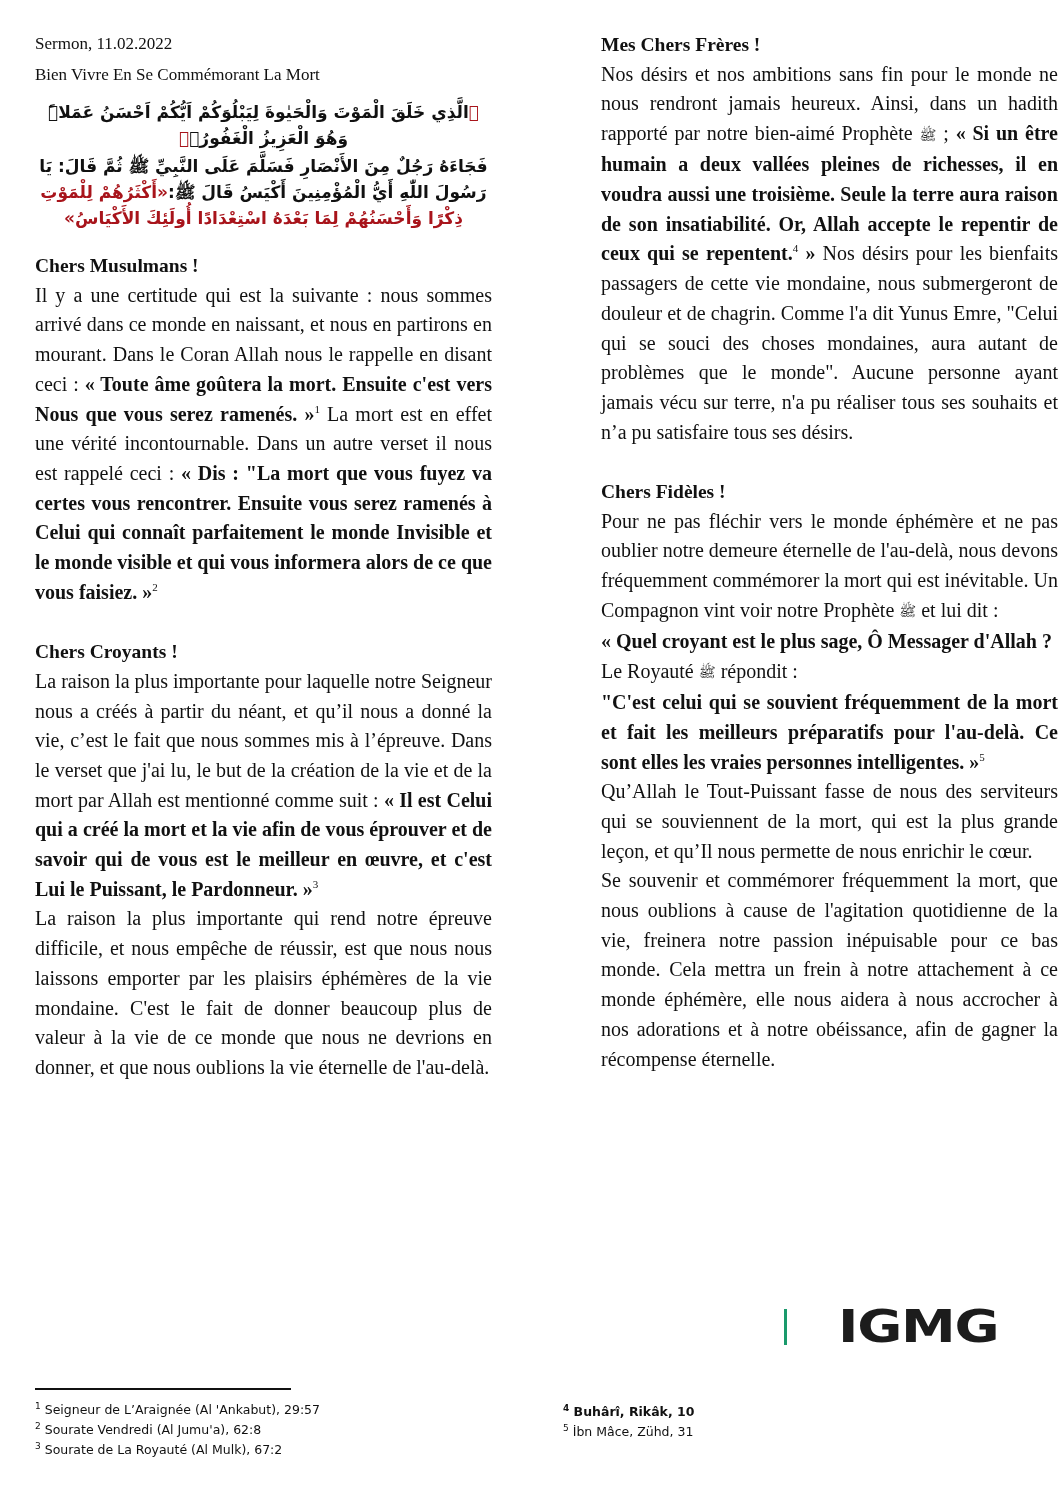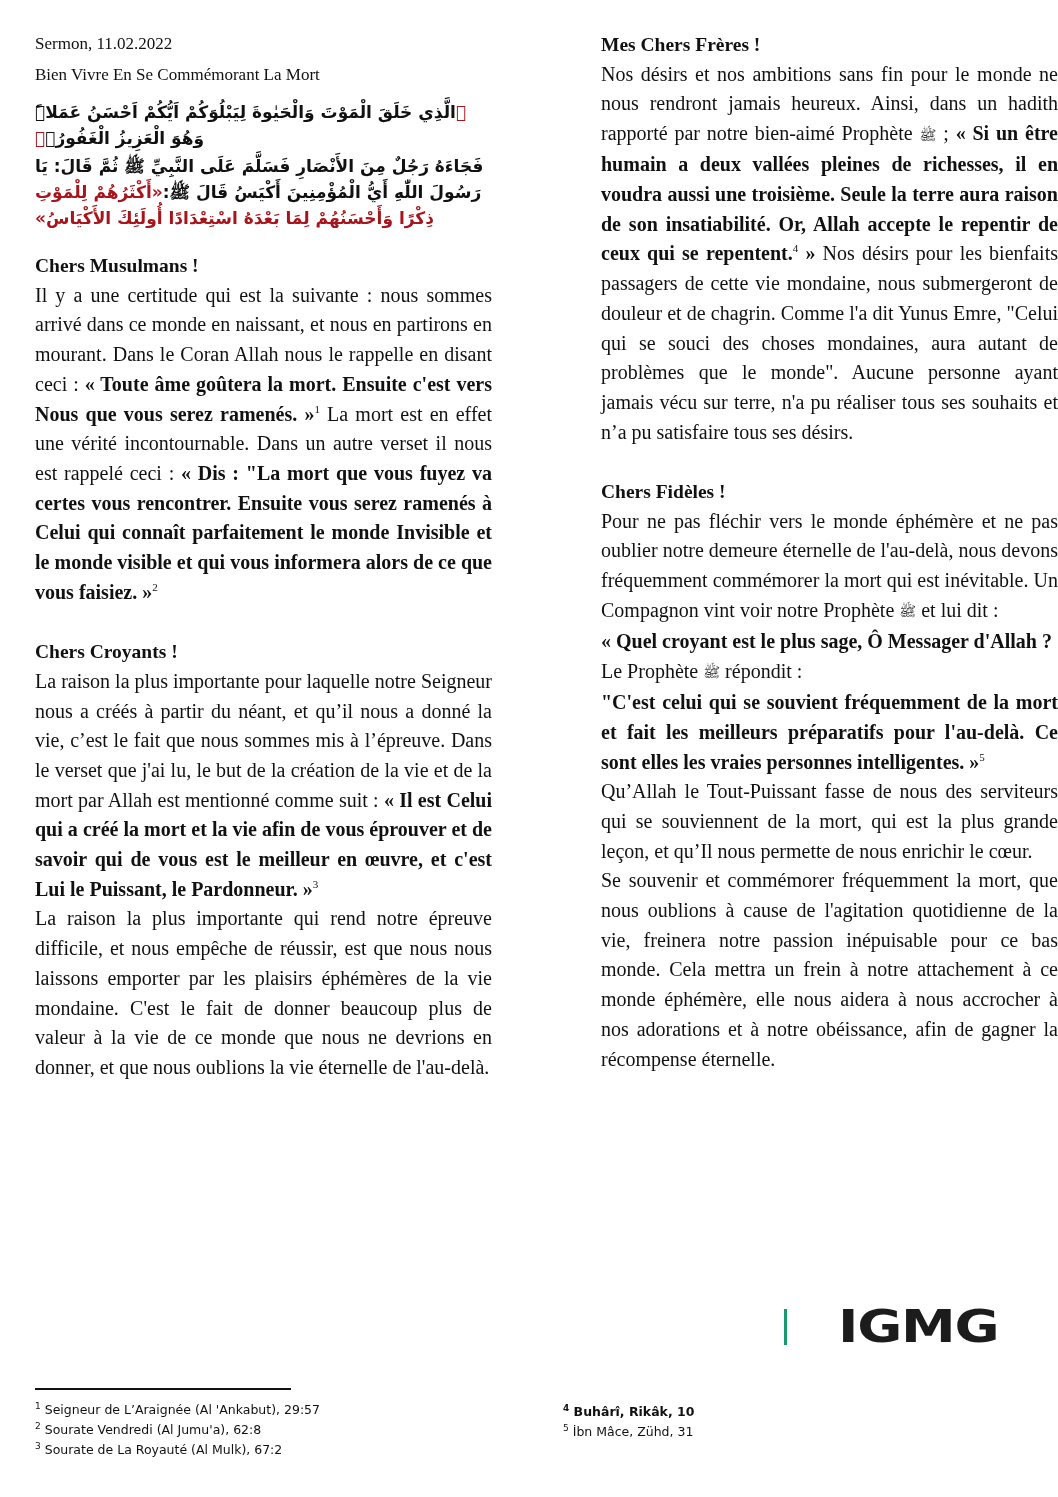--- a/index.html
+++ b/index.html
@@ -4,21 +4,21 @@
   <style>
     html, body { margin: 0; padding: 0; background: #ffffff; }
     body { width: 1058px; height: 1497px; position: relative; overflow: hidden;
            font-family: "DejaVu Serif", "Liberation Serif", serif; color: #111; }
     .page { position: absolute; left: 0; top: 0; width: 1058px; height: 1497px; }
     .col { position: absolute; top: 30px; width: 457px; }
     .col-left { left: 35px; }
     .col-right { left: 564px; margin-left: 37px; }
     .meta-date { font-family: "Liberation Serif", serif; font-size: 17px; line-height: 24px; margin-top: 2px; }
     .doc-title { font-family: "Liberation Serif", serif; font-weight: normal; font-size: 17px; line-height: 24px; margin-top: 7px; }
-    .arabic { direction: rtl; text-align: left; font-family: "DejaVu Sans", sans-serif; font-weight: bold;
+    .arabic { direction: rtl; text-align: center; font-family: "DejaVu Sans", sans-serif; font-weight: bold;
               font-size: 17px; line-height: 25px; margin-top: 12px; color: #111; }
     .arabic .verse { display: block; line-height: 26px; }
     .arabic .hadith { display: block; line-height: 26px; margin-top: 2px; }
     .arabic .br { color: #a8141b; }
     .heading { font-family: "Liberation Serif", serif; font-weight: bold; font-size: 19.5px; line-height: 29.7px; }
     .para { font-family: "Liberation Serif", serif; font-size: 20px; line-height: 29.7px; text-align: justify; margin: 0; }
     .para b { font-weight: bold; }
     sup { font-size: 11px; line-height: 0; vertical-align: super; }
     .gap { height: 29.7px; }
     .sallallahu { font-size: 14px; display: inline-block; vertical-align: middle; }
@@ -61,21 +61,21 @@
 
   <div class="col col-right">
     <div class="heading">Mes Chers Frères !</div>
     <p class="para"><span>Nos désirs et nos ambitions sans fin pour le monde ne nous rendront jamais heureux. Ainsi, dans un hadith rapporté par notre bien-aimé Prophète </span><span class="sallallahu">ﷺ</span><span> ; </span><b>« Si un être humain a deux vallées pleines de richesses, il en voudra aussi une troisième. Seule la terre aura raison de son insatiabilité. Or, Allah accepte le repentir de ceux qui se repentent.</b><sup>4</sup><b> »</b><span> Nos désirs pour les bienfaits passagers de cette vie mondaine, nous submergeront de douleur et de chagrin. Comme l'a dit Yunus Emre, "Celui qui se souci des choses mondaines, aura autant de problèmes que le monde". Aucune personne ayant jamais vécu sur terre, n'a pu réaliser tous ses souhaits et n’a pu satisfaire tous ses désirs.</span></p>
 
     <div class="gap"></div>
 
     <div class="heading">Chers Fidèles !</div>
     <p class="para"><span>Pour ne pas fléchir vers le monde éphémère et ne pas oublier notre demeure éternelle de l'au-delà, nous devons fréquemment commémorer la mort qui est inévitable. Un Compagnon vint voir notre Prophète </span><span class="sallallahu">ﷺ</span><span> et lui dit :</span></p>
     <p class="para"><b>« Quel croyant est le plus sage, Ô Messager d'Allah ?</b></p>
-    <p class="para"><span>Le Prophète </span><span class="sallallahu">ﷺ</span><span> répondit :</span></p>
+    <p class="para"><span>Le Royauté </span><span class="sallallahu">ﷺ</span><span> répondit :</span></p>
     <p class="para"><b>"C'est celui qui se souvient fréquemment de la mort et fait les meilleurs préparatifs pour l'au-delà. Ce sont elles les vraies personnes intelligentes. »</b><sup>5</sup></p>
     <p class="para">Qu’Allah le Tout-Puissant fasse de nous des serviteurs qui se souviennent de la mort, qui est la plus grande leçon, et qu’Il nous permette de nous enrichir le cœur.</p>
     <p class="para">Se souvenir et commémorer fréquemment la mort, que nous oublions à cause de l'agitation quotidienne de la vie, freinera notre passion inépuisable pour ce bas monde. Cela mettra un frein à notre attachement à ce monde éphémère, elle nous aidera à nous accrocher à nos adorations et à notre obéissance, afin de gagner la récompense éternelle.</p>
   </div>
 
   <div class="logo">
     <div class="logo-mark">
       <svg width="36" height="36" viewBox="0 0 36 36">
         <rect width="36" height="36" fill="#1a9a6c"></rect>
         <path d="M14 5 A14 14 0 1 0 33 24 A11 11 0 1 1 14 5 Z" fill="#ffffff"></path>

